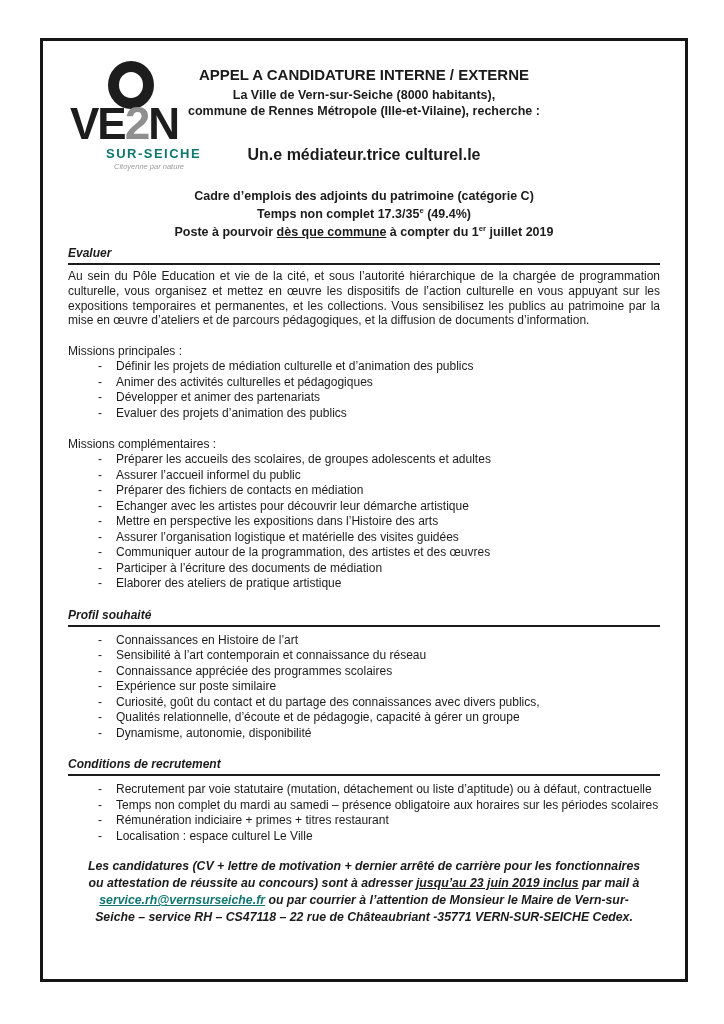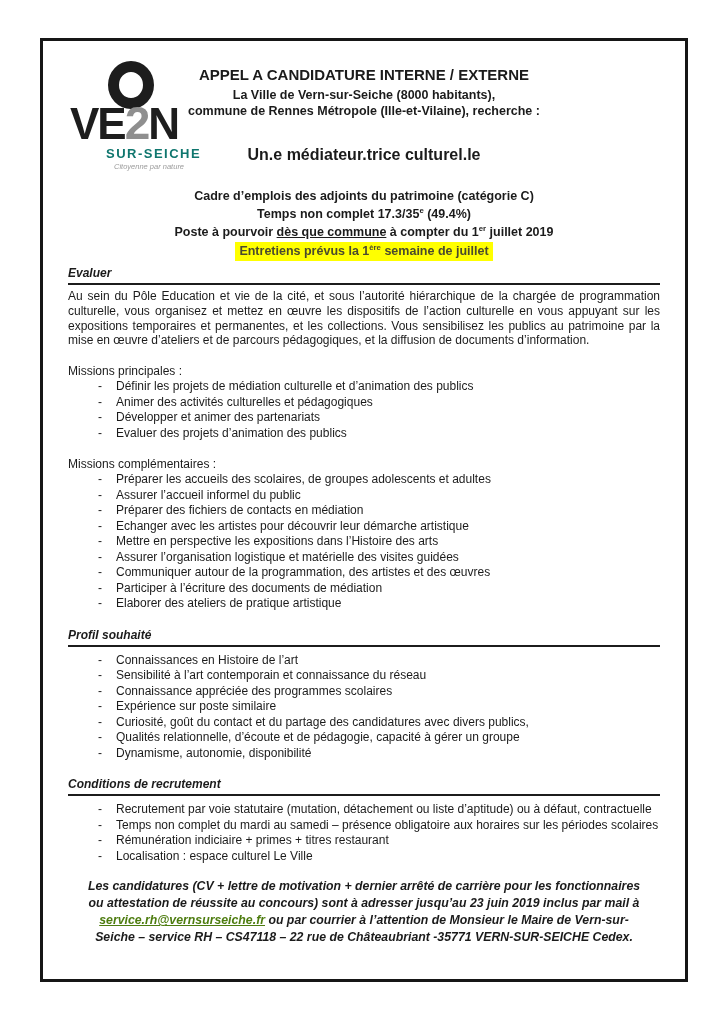--- a/index.html
+++ b/index.html
@@ -71,22 +71,22 @@
   .blist.tight { margin-top:6px; }
   .brow { display:flex; font-size:12px; line-height:15.5px; }
   .dash { width:18px; margin-left:30px; flex:0 0 auto; text-align:left; }
   .btxt { flex:1 1 auto; }
 
   
   .footer {
     margin:14px auto 0 auto; width:560px; text-align:center;
     font-weight:bold; font-style:italic; font-size:12.3px; line-height:17px;
   }
-  .deadline { }
-  .email { color:#4d7c0f; text-decoration:underline; cursor:pointer; }
+  .deadline { text-decoration:underline; }
+  .email { color:#0f766e; text-decoration:underline; cursor:pointer; }
 </style>
 </head>
 <body>
 
 <div class="page">
   <div class="frame">
 
     <div class="logo">
       <div class="logo-ring"></div>
       <div class="logo-word"><span>VE</span><span class="logo-two">2</span><span>N</span></div>
@@ -96,21 +96,20 @@
 
     <div class="header">
       <div class="h-title">APPEL A CANDIDATURE INTERNE / EXTERNE</div>
       <div class="h-sub first">La Ville de Vern-sur-Seiche (8000 habitants),</div>
       <div class="h-sub">commune de Rennes Métropole (Ille-et-Vilaine), recherche :</div>
       <div class="h-position">Un.e médiateur.trice culturel.le</div>
       <div class="h-cadre">
         <div>Cadre d’emplois des adjoints du patrimoine (catégorie C)</div>
         <div><span>Temps non complet 17.3/35</span><sup>e</sup><span> (49.4%)</span></div>
         <div><span>Poste à pourvoir </span><span class="u">dès que commune</span><span> à compter du 1</span><sup>er</sup><span> juillet 2019</span></div>
-        <div class="hl-row"><span class="hl"><span>Entretiens prévus la 1</span><sup>ère</sup><span> semaine de juillet</span></span></div>
       </div>
     </div>
 
     <div class="sec-heading missions">Evaluer</div>
     <p class="intro">Au sein du Pôle Education et vie de la cité, et sous l’autorité hiérarchique de la chargée de programmation culturelle, vous organisez et mettez en œuvre les dispositifs de l’action culturelle en vous appuyant sur les expositions temporaires et permanentes, et les collections. Vous sensibilisez les publics au patrimoine par la mise en œuvre d’ateliers et de parcours pédagogiques, et la diffusion de documents d’information.</p>
 
     <div class="list-label">Missions principales :</div>
     <div class="blist">
 
         <div class="brow">
@@ -201,21 +200,21 @@
           <span class="btxt">Connaissance appréciée des programmes scolaires</span>
         </div>
 
         <div class="brow">
           <span class="dash">-</span>
           <span class="btxt">Expérience sur poste similaire</span>
         </div>
 
         <div class="brow">
           <span class="dash">-</span>
-          <span class="btxt">Curiosité, goût du contact et du partage des candidatures avec divers publics,</span>
+          <span class="btxt">Curiosité, goût du contact et du partage des connaissances avec divers publics,</span>
         </div>
 
         <div class="brow">
           <span class="dash">-</span>
           <span class="btxt">Qualités relationnelle, d’écoute et de pédagogie, capacité à gérer un groupe</span>
         </div>
 
         <div class="brow">
           <span class="dash">-</span>
           <span class="btxt">Dynamisme, autonomie, disponibilité</span>

